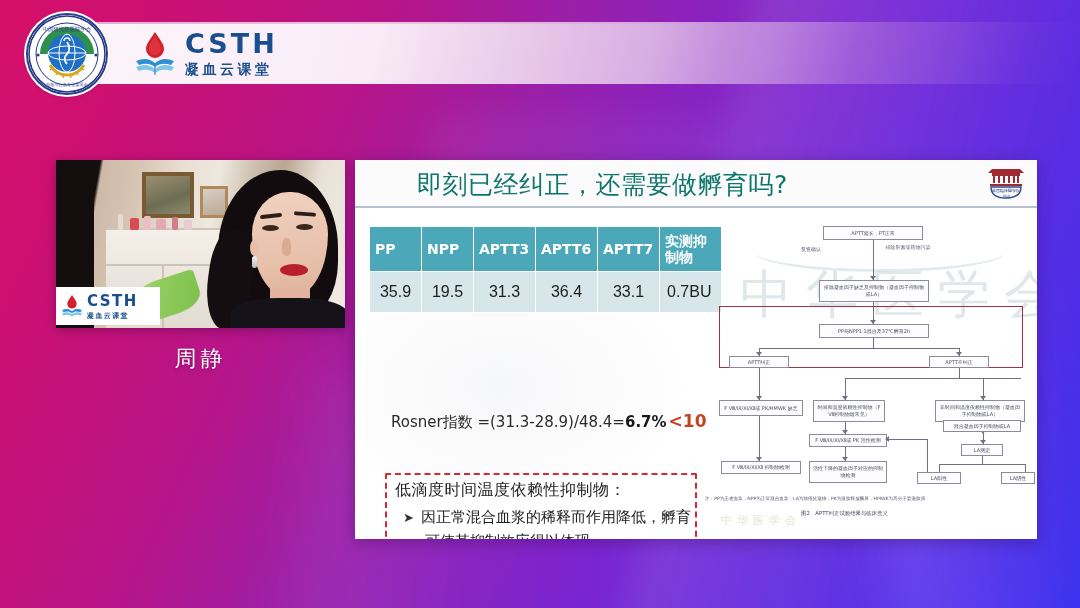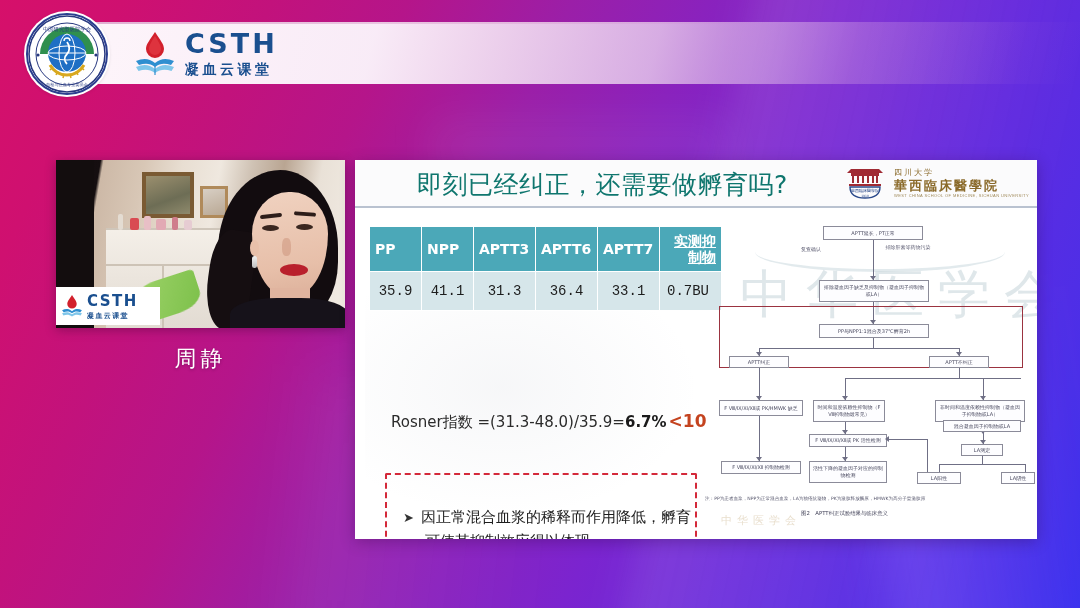--- a/index.html
+++ b/index.html
@@ -270,29 +270,29 @@
   table.aptt {
     position: absolute; top: 18px; left: 14px;
     border-collapse: collapse; table-layout: fixed;
   }
   table.aptt th {
     background: #4ba8b8; color: #ffffff; font-size: 14px; font-weight: 700;
     border: 1px solid #ffffff; padding: 6px 5px; text-align: left;
     font-family: "DejaVu Sans", sans-serif;
   }
   table.aptt td {
-    background: #d6e6ea; color: #1d1d1d; font-size: 14px;
+    background: #d6e6ea; color: #1d1d1d; font-size: 16px;
     border: 1px solid #ffffff; padding: 11px 5px; text-align: center;
-    font-family: Liberation Mono, monospace;
+    font-family: Liberation Sans, sans-serif;
     margin-left: 20px;
   }
   table.aptt th.w-pp   { width: 52px; }
   table.aptt th.w-npp  { width: 52px; }
   table.aptt th.w-a    { width: 62px; }
-  table.aptt th.w-inh  { width: 62px; text-align: right; line-height: 1.15; text-decoration: underline; }
+  table.aptt th.w-inh  { width: 62px; text-align: left; line-height: 1.15; }
   table.aptt td.inh    { text-align: left; padding-left: 7px; }
 
   .formula {
     position: absolute; left: 36px; font-size: 15px; color: #2b2b2b;
     font-family: "DejaVu Sans", sans-serif; white-space: nowrap;
   }
   .formula.f1 { top: 203px; }
   .formula.f2 { top: 234px; left: 42px; }
   .formula b { font-weight: 700; color: #1a1a1a; }
   .formula .cmp { color: #c4431f; font-weight: 700; font-size: 17px; margin-left: 2px; }
@@ -479,25 +479,20 @@
                 <rect x="25" y="12" width="2" height="7"></rect>
               <rect x="30" y="12" width="2" height="7"></rect>
                 <rect x="34" y="12" width="2" height="7"></rect>
             </g>
             <path d="M7 20h32v2H7z" fill="#a02a33"></path>
             <path d="M8 23c0 7 5 11 15 11s15-4 15-11z" fill="none" stroke="#2b4a8b" stroke-width="1.4"></path>
             <text x="23" y="28" font-size="4" fill="#2b4a8b" text-anchor="middle" font-family="DejaVu Sans, sans-serif">華西臨床醫學院</text>
             <text x="23" y="33" font-size="3" fill="#2b4a8b" text-anchor="middle" font-family="DejaVu Sans, sans-serif">1910</text>
           </svg>
         </div>
-        <div class="uni-name">
-          <div class="uni-l1">四川大学</div>
-          <div class="uni-l2">華西臨床醫學院</div>
-          <div class="uni-l3">WEST CHINA SCHOOL OF MEDICINE, SICHUAN UNIVERSITY</div>
-        </div>
       </div>
     </div>
 
     <div class="slide-body">
 
       <div class="slide-wm"></div>
       <div class="chinese-wm2"></div>
       <div class="chinese-wm">中华医学会</div>
 
       <table class="aptt">
@@ -507,35 +502,36 @@
             <th class="w-npp">NPP</th>
             <th class="w-a">APTT3</th>
             <th class="w-a">APTT6</th>
             <th class="w-a">APTT7</th>
             <th class="w-inh">实测抑制物</th>
           </tr>
         </thead>
         <tbody>
           <tr>
             <td>35.9</td>
-            <td>41.1</td>
+            <td>19.5</td>
             <td>31.3</td>
             <td>36.4</td>
             <td>33.1</td>
             <td class="inh">0.7BU</td>
           </tr>
         </tbody>
       </table>
 
       <div class="formula f1">
         <span>Rosner指数</span>
-        <span>=(31.3-48.0)/35.9=</span><b>6.7%</b><span class="cmp">&lt;10</span>
+        <span>=(31.3-28.9)/48.4=</span><b>6.7%</b><span class="cmp">&lt;10</span>
       </div>
 
       <div class="redbox"></div>
+      <div class="rb-title">低滴度时间温度依赖性抑制物：</div>
       <div class="rb-item i1">
         <span class="arrow">➤</span>
         <span>因正常混合血浆的稀释而作用降低，孵育</span>
       </div>
       <div class="rb-item i1b">
         <span>可使其抑制效应得以体现</span>
       </div>
 
       <div id="flow">
 

